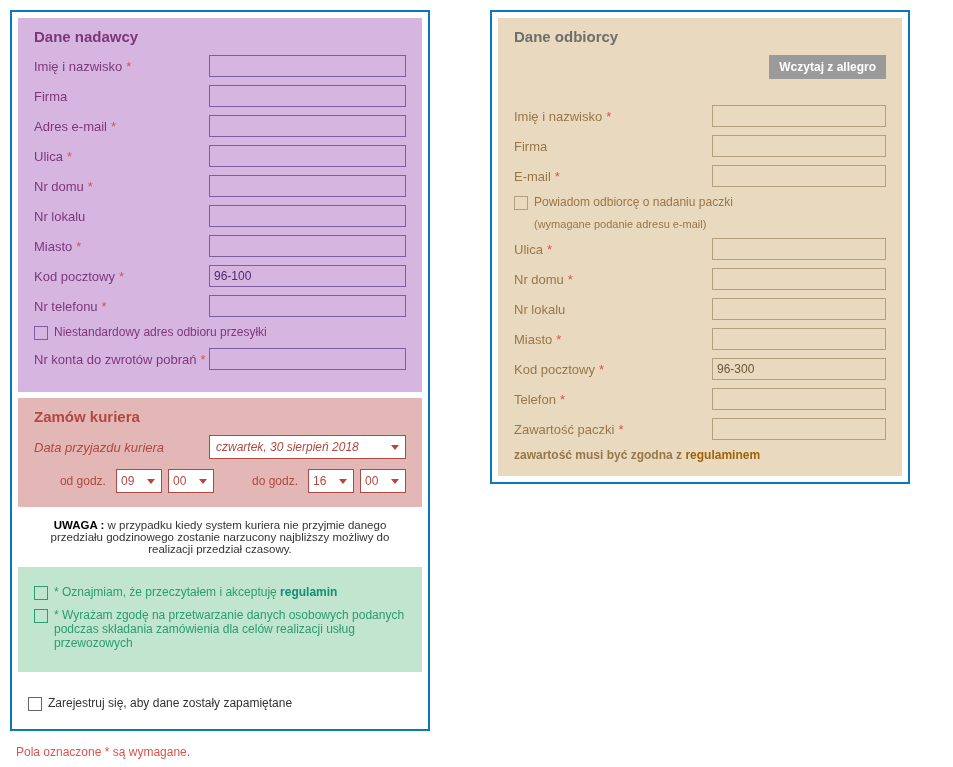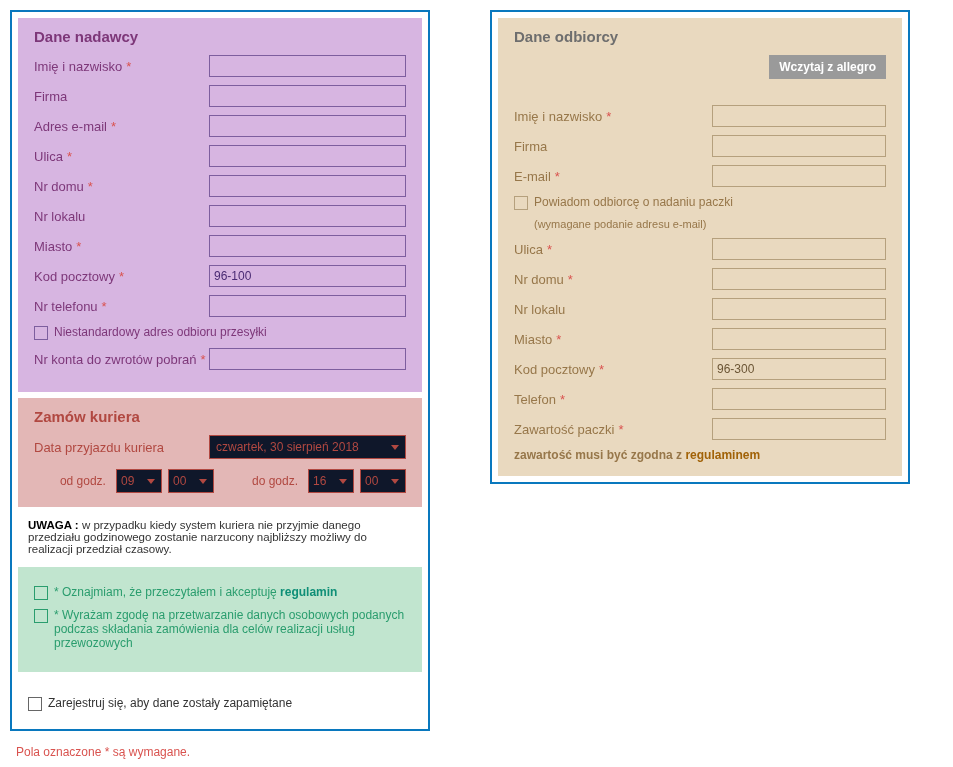--- a/index.html
+++ b/index.html
@@ -80,51 +80,53 @@
   }
   .sec-purple .chk, .sec-purple .chk-row { color: #7d3779; border-color: #7d5e9e; }
   .sec-tan .chk, .sec-tan .chk-row { color: #97774a; border-color: #b5a07d; }
   .sec-green .chk { border-color: #2a9d6e; }
   .plain .chk { border-color: #666; }
   .small-note { font-size: 11px; padding-left: 20px; color: #97774a; }
   .courier-row {
     display: flex;
     align-items: center;
     margin: 10px 0;
+    font-style: italic;
   }
   .courier-row .lbl { color: #b14841; flex: 0 0 175px; }
   .select-wrap {
     position: relative;
     display: flex;
     align-items: center;
     border: 1px solid #b14841;
     height: 24px;
     padding: 0 20px 0 6px;
     font-size: 12px;
     color: #b14841;
-    background: #0f172a;
+    background: #ffffff;
   }
   .select-wrap.wide { flex: 1; }
   .select-wrap::after {
     content: "";
     position: absolute;
     right: 6px;
     top: 9px;
     width: 0; height: 0;
     border-left: 4px solid transparent;
     border-right: 4px solid transparent;
     border-top: 5px solid #b14841;
   }
   .time-row { display: flex; align-items: center; gap: 6px; justify-content: flex-end; }
   .time-row .tlabel { color: #b14841; font-size: 12px; margin: 0 4px; }
   .select-wrap.sm { width: 46px; padding: 0 16px 0 4px; }
   .note-text {
     font-size: 11.5px;
     color: #333;
     padding: 6px 16px;
+    text-align: center;
   }
   .note-text b { color: #000; }
   .sec-green .chk-row { color: #2a9d6e; font-size: 12px; }
   .link-more {
     text-align: right;
     font-weight: bold;
     color: #0f8f77;
     font-size: 13px;
     margin-top: 6px;
   }

